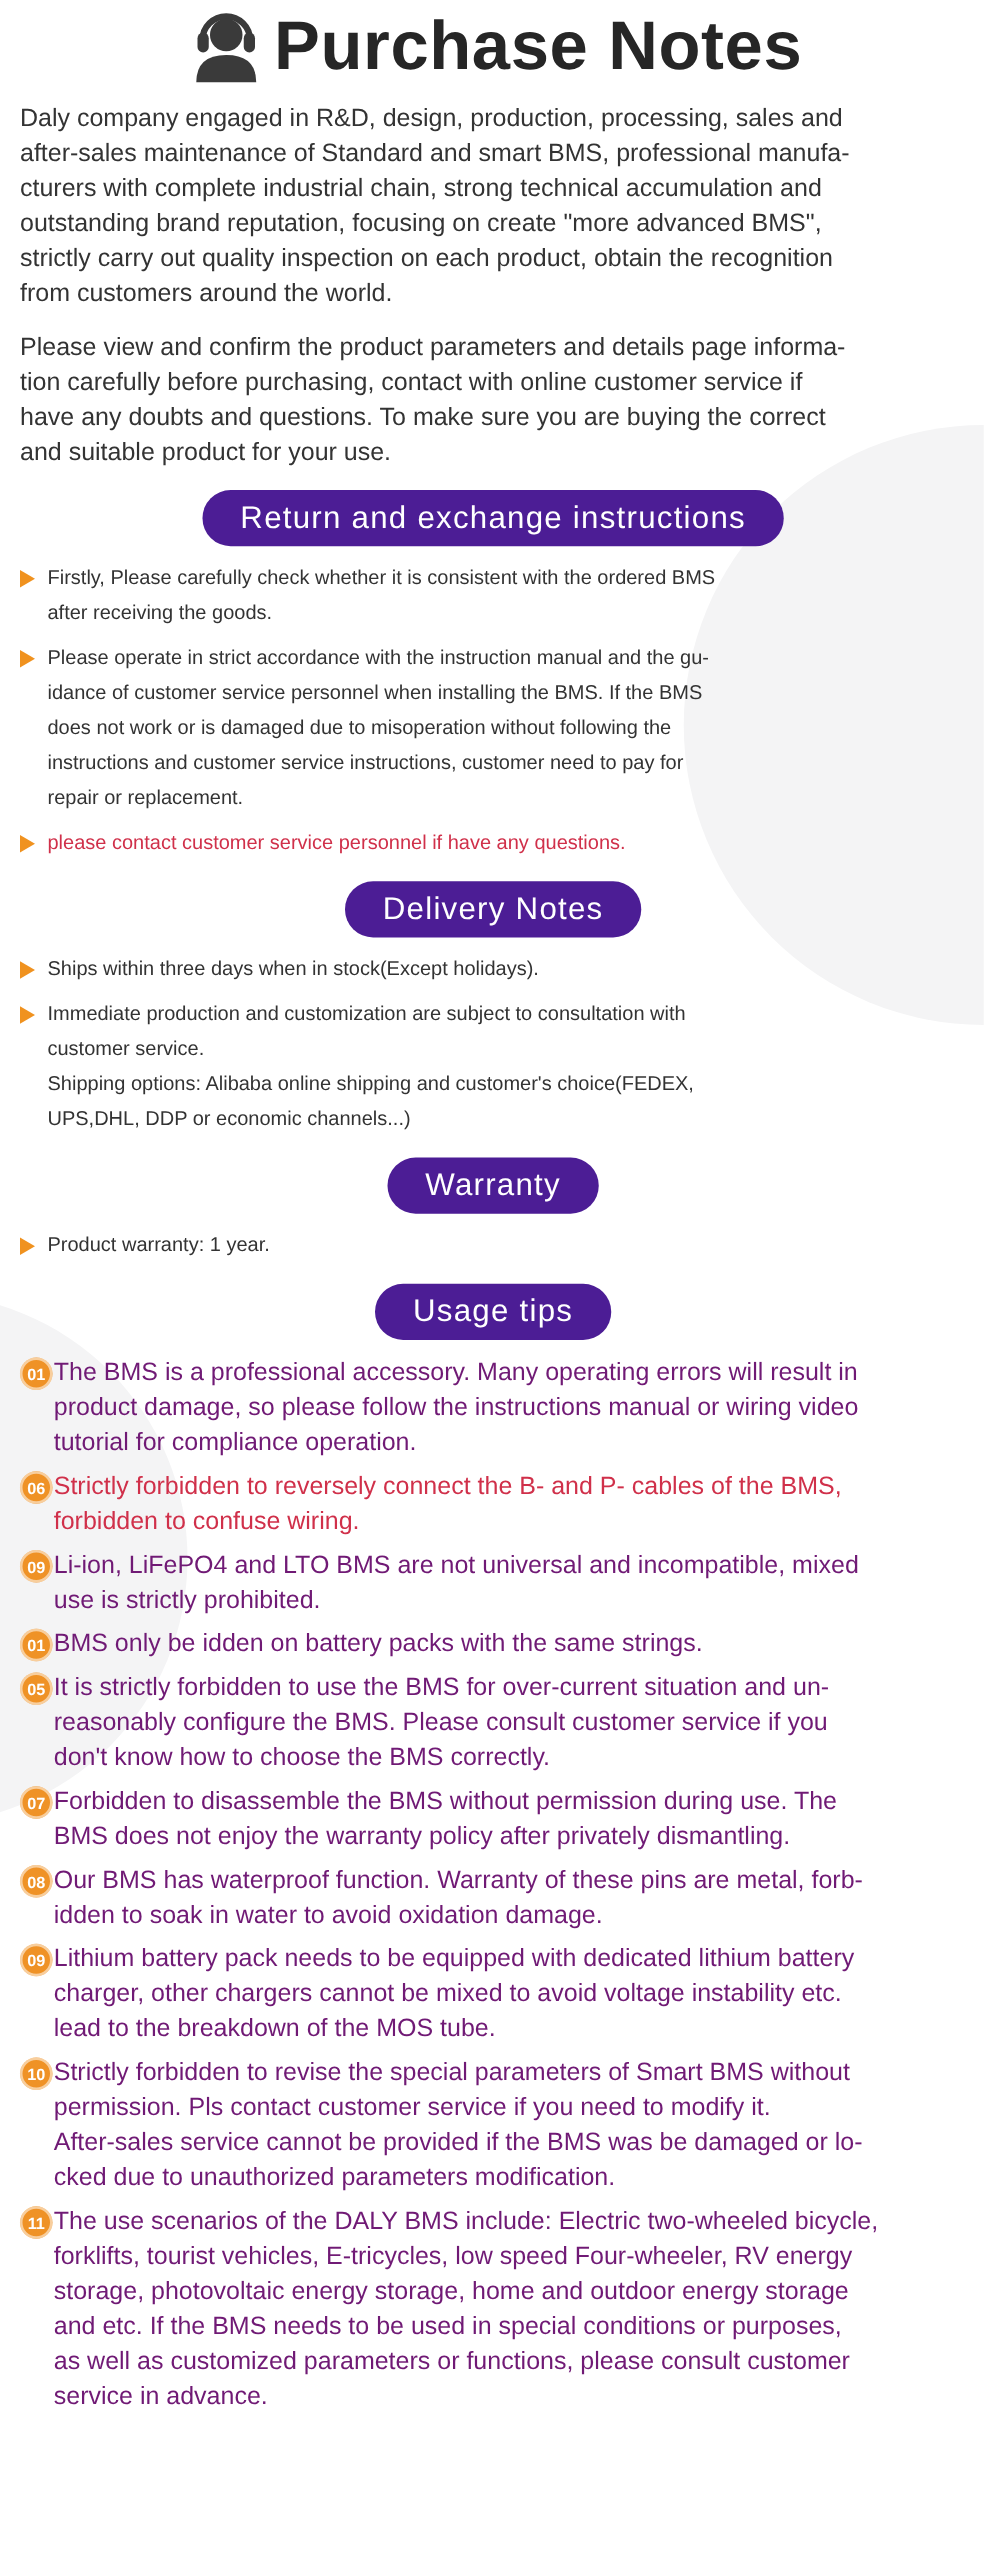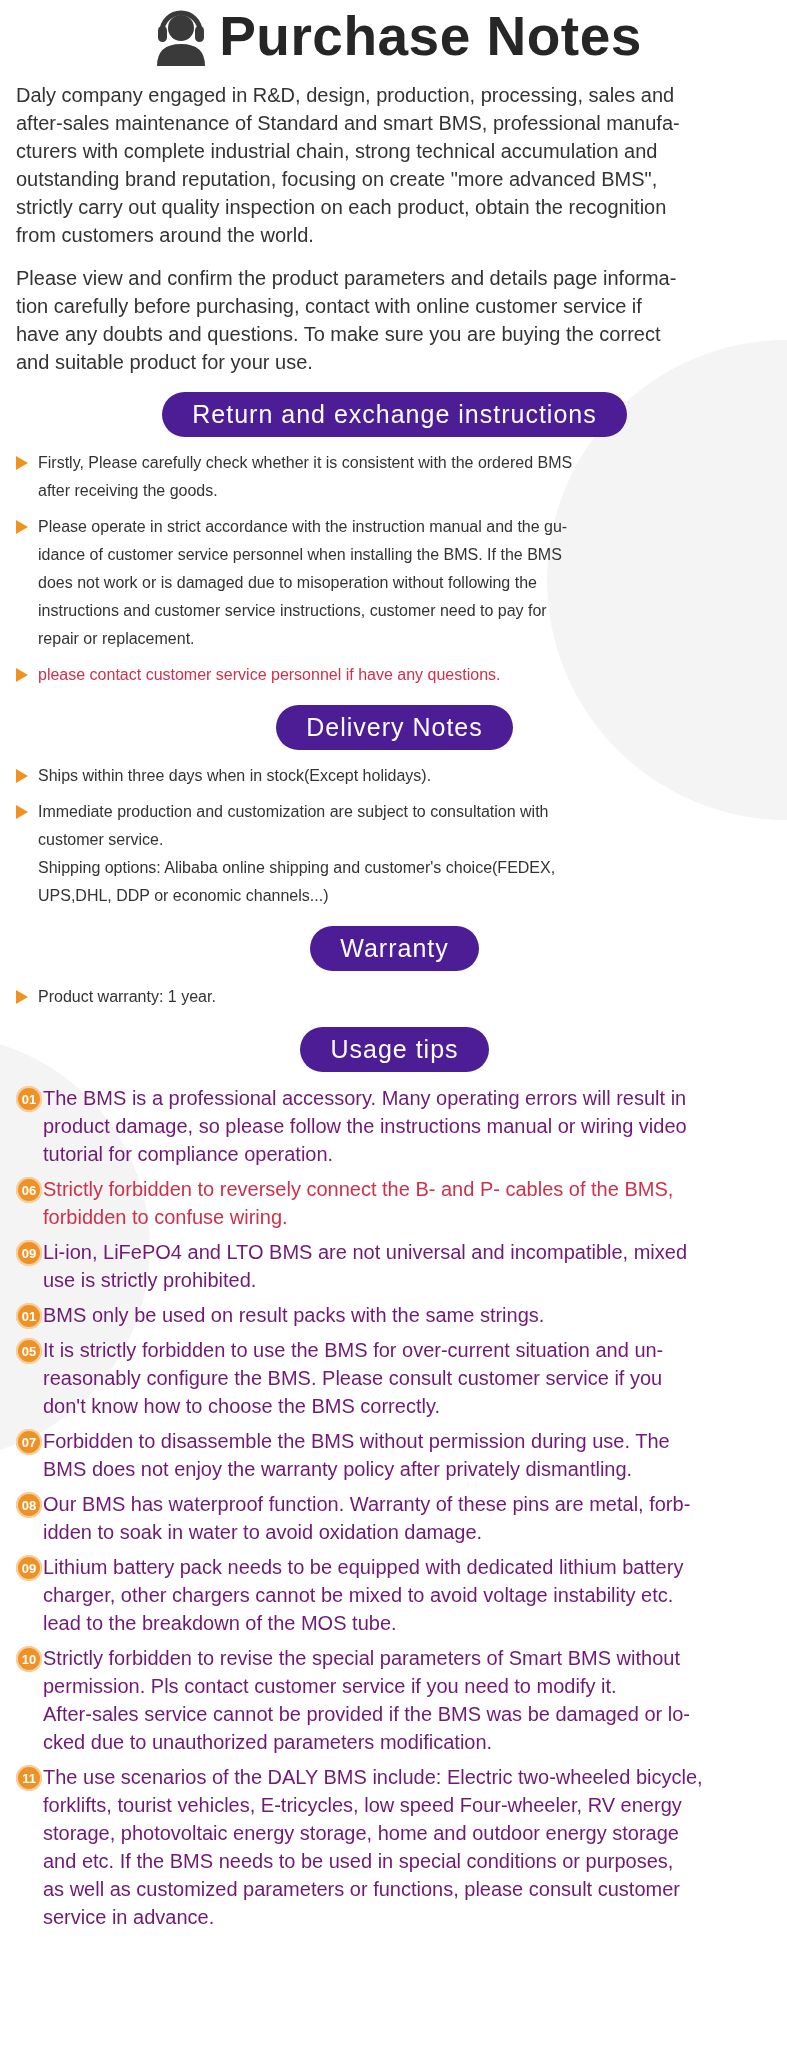--- a/index.html
+++ b/index.html
@@ -138,21 +138,21 @@
     <span class="ttext red">Strictly forbidden to reversely connect the B- and P- cables of the BMS,
 forbidden to confuse wiring.</span>
   </div>
   <div class="tip">
     <span class="badge">09</span>
     <span class="ttext">Li-ion, LiFePO4 and LTO BMS are not universal and incompatible, mixed
 use is strictly prohibited.</span>
   </div>
   <div class="tip">
     <span class="badge">01</span>
-    <span class="ttext">BMS only be used on result packs with the same strings.</span>
+    <span class="ttext">BMS only be idden on battery packs with the same strings.</span>
   </div>
   <div class="tip">
     <span class="badge">05</span>
     <span class="ttext"> It is strictly forbidden to use the BMS for over-current situation and un-
 reasonably configure the BMS. Please consult customer service if you
 don't know how to choose the BMS correctly.</span>
   </div>
   <div class="tip">
     <span class="badge">07</span>
     <span class="ttext">Forbidden to disassemble the BMS without permission during use. The

